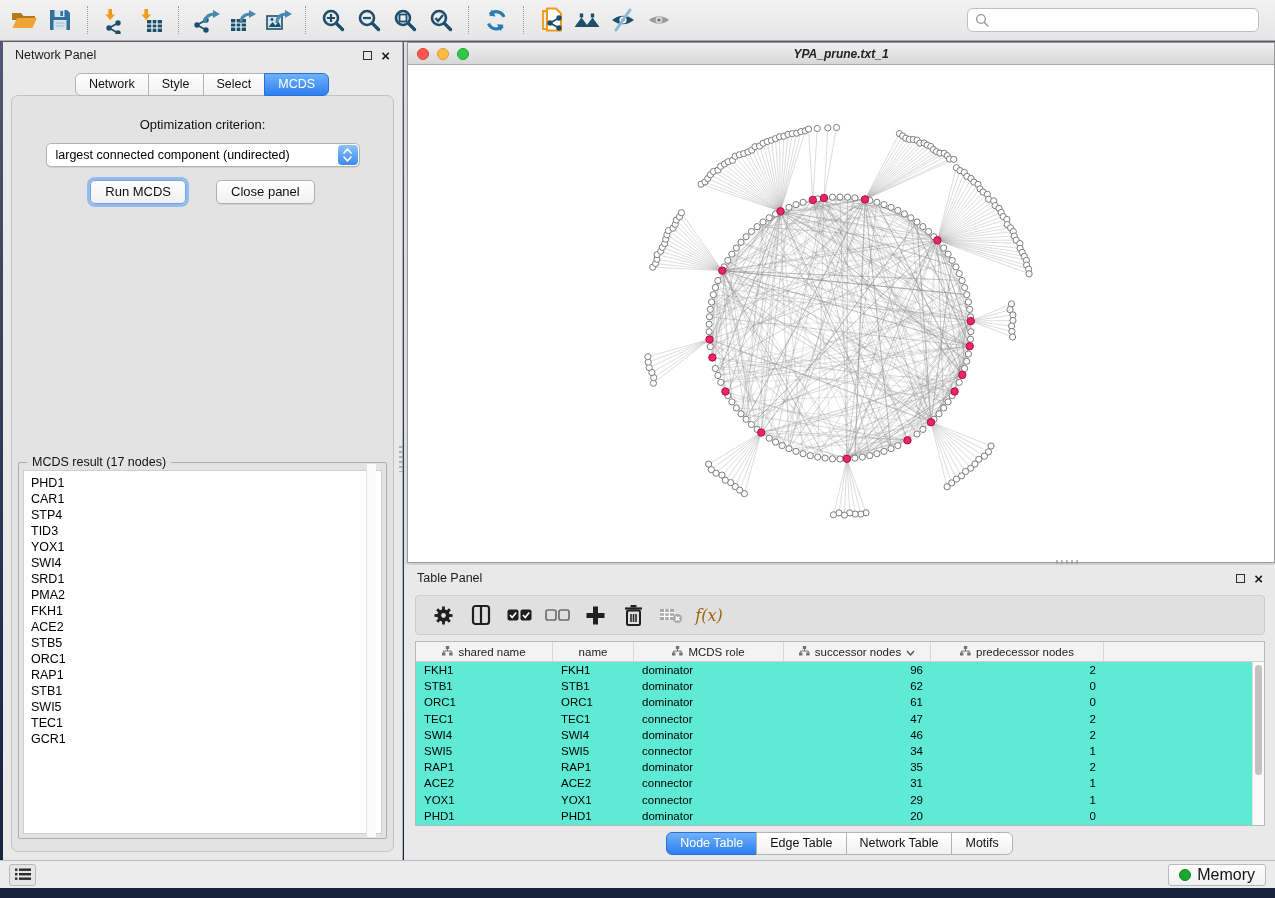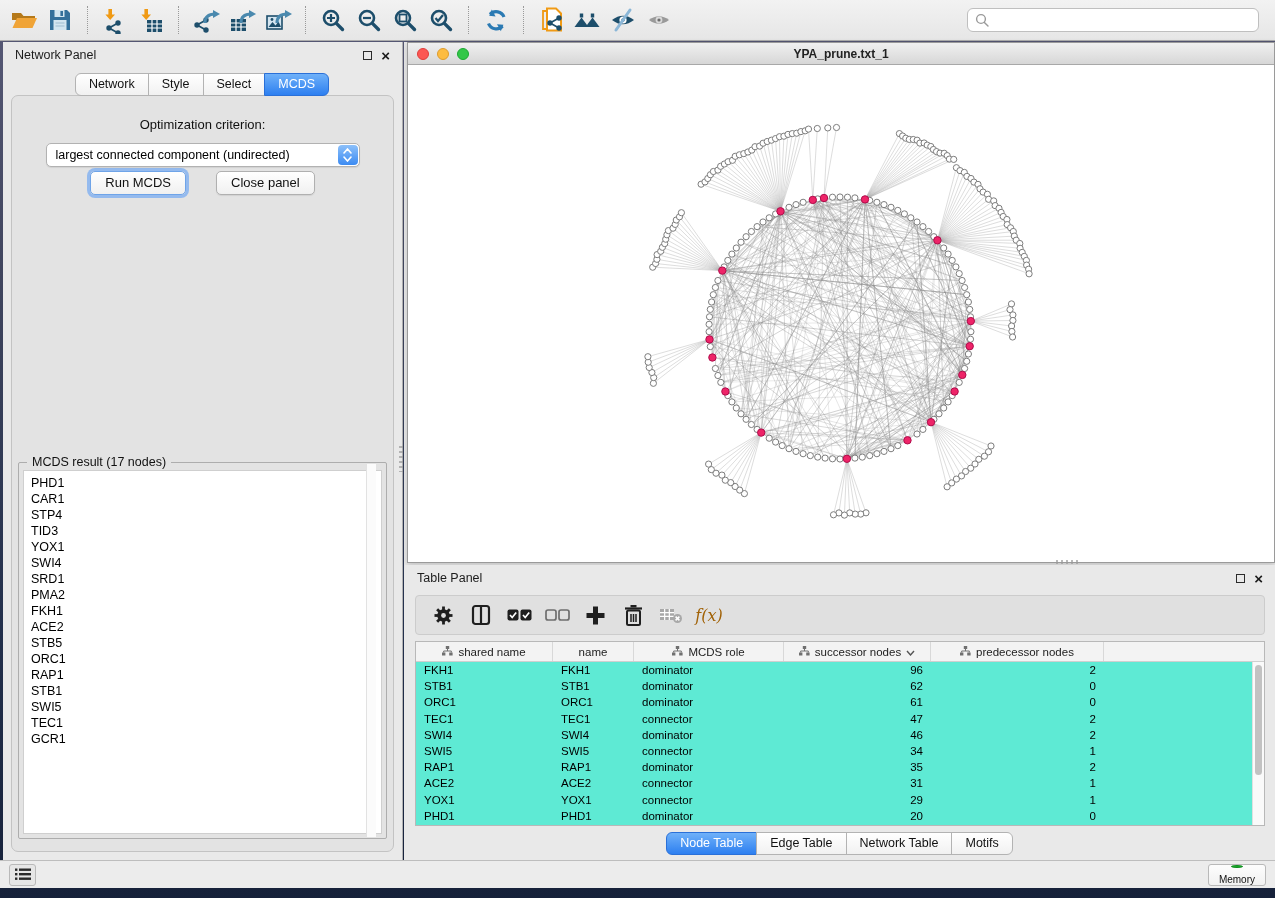--- a/index.html
+++ b/index.html
@@ -67,21 +67,21 @@
     background:linear-gradient(#8cc0fa,#3c8bf2); display:flex; flex-direction:column;
     align-items:center; justify-content:center; gap:2px;
   }
   .mac-btn {
     background:linear-gradient(#ffffff,#f0f0f0);
     border:1px solid #b0b0b0; border-radius:5px;
     padding:3px 14px 4px; font-size:13px; color:#111;
     box-shadow:0 1px 1px rgba(0,0,0,.08);
   }
   .mac-btn.focus { box-shadow:0 0 0 3px rgba(106,165,245,.65); border-color:#6fa4e8; }
-  .cp-buttons { display:flex; justify-content:center; gap:30px; margin-top:4px; }
+  .cp-buttons { display:flex; justify-content:center; gap:30px; margin-top:13px; }
   .result-group { position:absolute; left:6px; right:6px; top:366px; bottom:12px; border:1px solid #adadad; border-radius:2px; }
   .result-title {
     position:absolute; top:-8px; left:8px; background:#e3e3e3; padding:0 5px;
     font-size:12.5px; color:#111;
   }
   .result-list {
     position:absolute; inset:7px 4px 4px 4px; background:#fff; border:1px solid #cfcfcf;
     font-size:12.5px; line-height:16px; padding:4px 0 0 7px; overflow:hidden; color:#000;
   }
   .result-scroll { position:absolute; top:1px; bottom:1px; right:10px; width:10px; border-left:1px solid #e2e2e2; background:#fbfbfb; }
@@ -89,21 +89,21 @@
   
   .right-area { position:absolute; left:404px; top:42px; right:0; bottom:28px; background:#e9e9e9; }
   .network-window {
     position:absolute; left:3px; top:0; right:0; height:521px;
     border:1px solid #9a9a9a; background:#fff; box-shadow:0 2px 6px rgba(0,0,0,.18);
   }
   .nw-titlebar {
     height:22px; background:linear-gradient(#f0f0f0,#d7d7d7);
     border-bottom:1px solid #a8a8a8; position:relative;
     display:flex; align-items:center; justify-content:center;
-    font-size:12px; font-weight:bold; color:#222;
+    font-size:12px; font-weight:bold; color:#222;font-style:italic;
   }
   .traffic { position:absolute; left:9px; top:5px; display:flex; gap:8px; }
   .tl { width:12px; height:12px; border-radius:50%; }
   .tl.red { background:#fc5753; border:1px solid #df3e3a; }
   .tl.yellow { background:#fdbc40; border:1px solid #de9c2e; }
   .tl.green { background:#33c748; border:1px solid #1da932; }
   .nw-canvas { position:absolute; left:0; right:0; top:22px; bottom:0; background:#fff; overflow:hidden; }
 
   
   .table-panel { position:absolute; left:1px; right:0; top:523px; bottom:0; background:#e9e9e9; }
@@ -138,21 +138,21 @@
     background:#ececec; border-top:1px solid #bdbdbd;
     display:flex; align-items:center; padding:0 9px;
   }
   .list-btn {
     width:27px; height:22px; background:#e6e6e6; border:1px solid #b9b9b9; border-radius:3px;
     display:flex; align-items:center; justify-content:center;
   }
   .memory-btn {
     margin-left:auto; height:22px; background:linear-gradient(#fdfdfd,#f1f1f1);
     border:1px solid #b9b9b9; border-radius:3px;
-    display:flex; align-items:center; gap:6px; padding:0 10px; font-size:10px; color:#111;flex-direction:column;
+    display:flex; align-items:center; gap:6px; padding:0 10px; font-size:16px; color:#111;
   }
   .mem-dot { width:12px; height:12px; border-radius:50%; background:#19a829; border:1px solid #0d8a1e; }
 
   .grip-v { position:absolute; left:399px; top:446px; width:4px; height:26px;
     background:repeating-linear-gradient(#9a9a9a 0 2px,transparent 2px 5px); opacity:.7; }
   .grip-h { position:absolute; left:652px; top:518px; width:22px; height:4px;
     background:repeating-linear-gradient(90deg,#9a9a9a 0 2px,transparent 2px 5px); opacity:.7; }
 </style>
 </head>
 <body>

